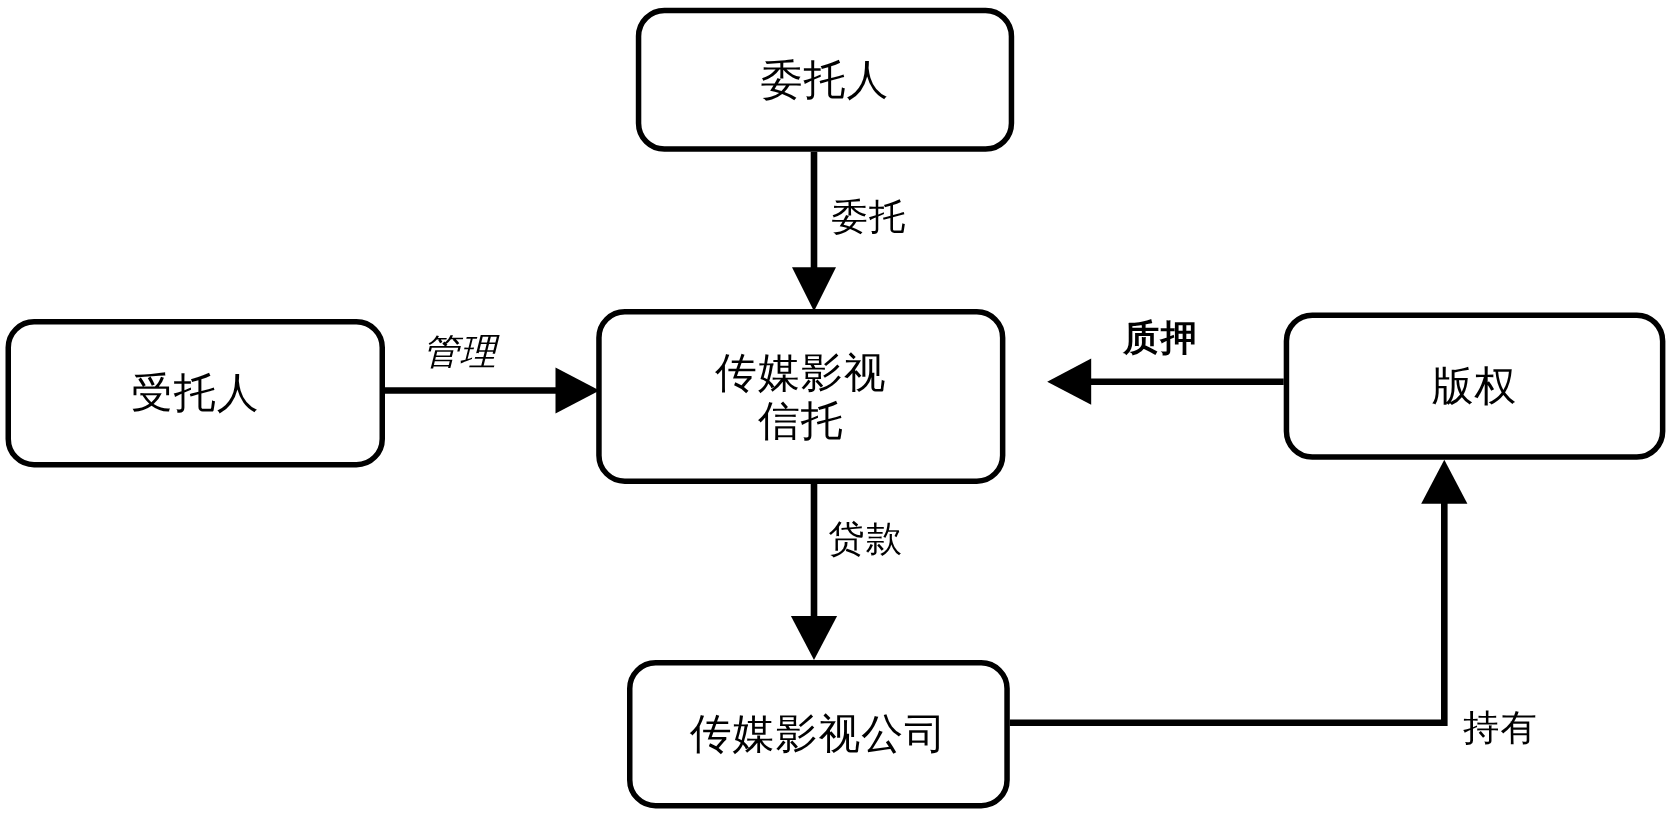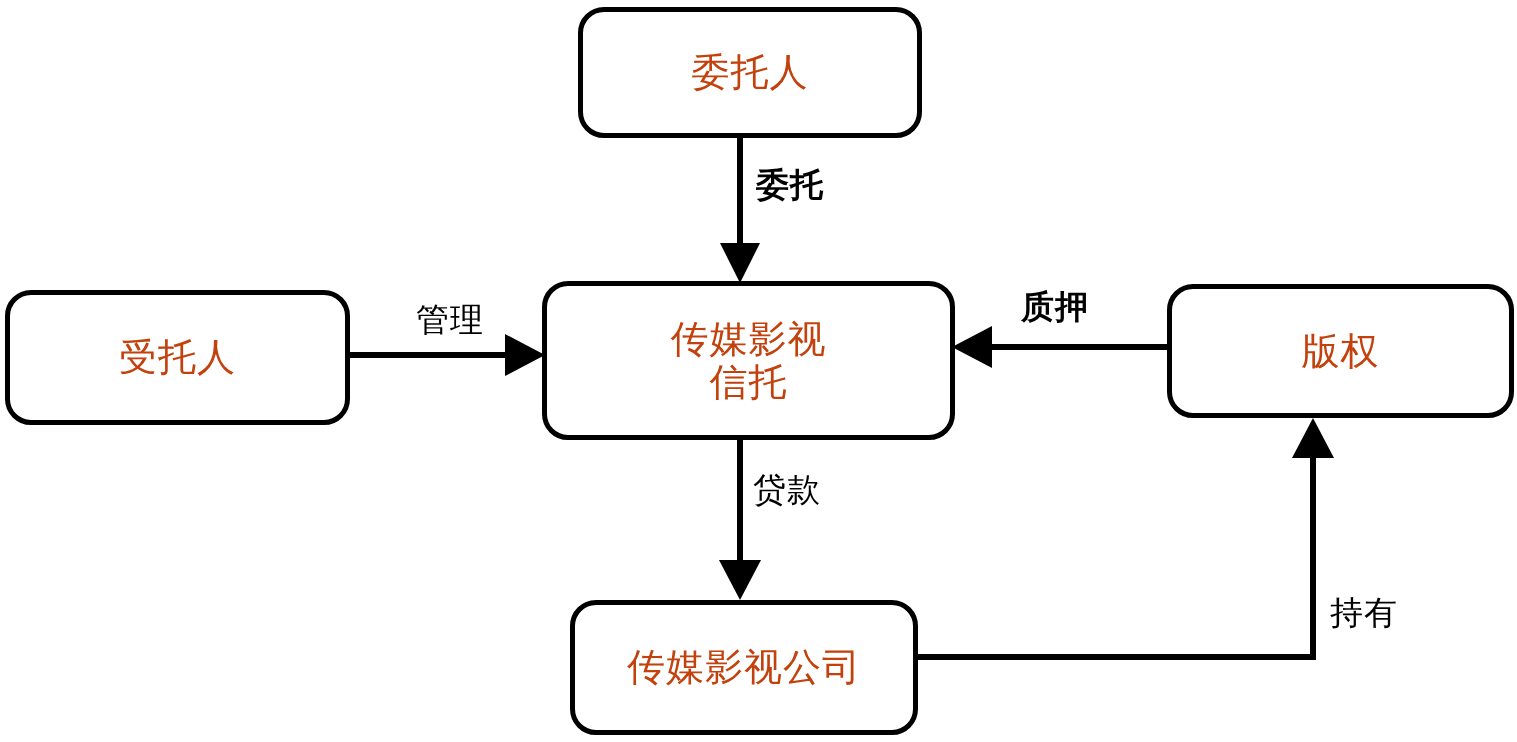--- a/index.html
+++ b/index.html
@@ -34,21 +34,21 @@
     display: flex;
     align-items: center;
     justify-content: center;
     text-align: center;
     z-index: 3;
   }
   .node-label {
     font-family: "DejaVu Serif", "Liberation Serif", serif;
     font-size: 38px;
     line-height: 1.12;
-    color: #c2410c;
+    color: #000000;
     font-weight: 400;
     white-space: pre-line;
     letter-spacing: 1px;
   }
   .edge-label {
     position: absolute;
     font-family: "DejaVu Serif", "Liberation Serif", serif;
     font-size: 33px;
     line-height: 1;
     color: #000000;
@@ -96,36 +96,36 @@
   </svg>
 
   <div class="node-box" style="left:578px; top:7px; width:344px; height:131px;">
     <span class="node-label">委托人</span>
   </div>
 
   <div class="node-box" style="left:5px; top:290px; width:345px; height:135px;">
     <span class="node-label">受托人</span>
   </div>
 
-  <div class="node-box" style="left:542px; top:281px; width:413px; height:159px;">
+  <div class="node-box" style="left:542px; top:281px; width:372px; height:159px;">
     <span class="node-label">传媒影视
 信托</span>
   </div>
 
   <div class="node-box" style="left:1167px; top:284px; width:347px; height:134px;">
     <span class="node-label">版权</span>
   </div>
 
   <div class="node-box" style="left:570px; top:600px; width:348px; height:135px;">
     <span class="node-label">传媒影视公司</span>
   </div>
 
-  <div class="edge-label" style="left:756px; top:168px;font-weight:bold;">委托</div>
+  <div class="edge-label" style="left:756px; top:180px;">委托</div>
 
-  <div class="edge-label" style="left:416px; top:303px;">管理</div>
+  <div class="edge-label" style="left:384px; top:303px;font-style:italic;">管理</div>
 
   <div class="edge-label" style="left:1021px; top:290px;font-weight:bold;">质押</div>
 
   <div class="edge-label" style="left:753px; top:473px;">贷款</div>
 
-  <div class="edge-label" style="left:1330px; top:596px;">持有</div>
+  <div class="edge-label" style="left:1330px; top:645px;">持有</div>
 
 </div>
 
 </body></html>

